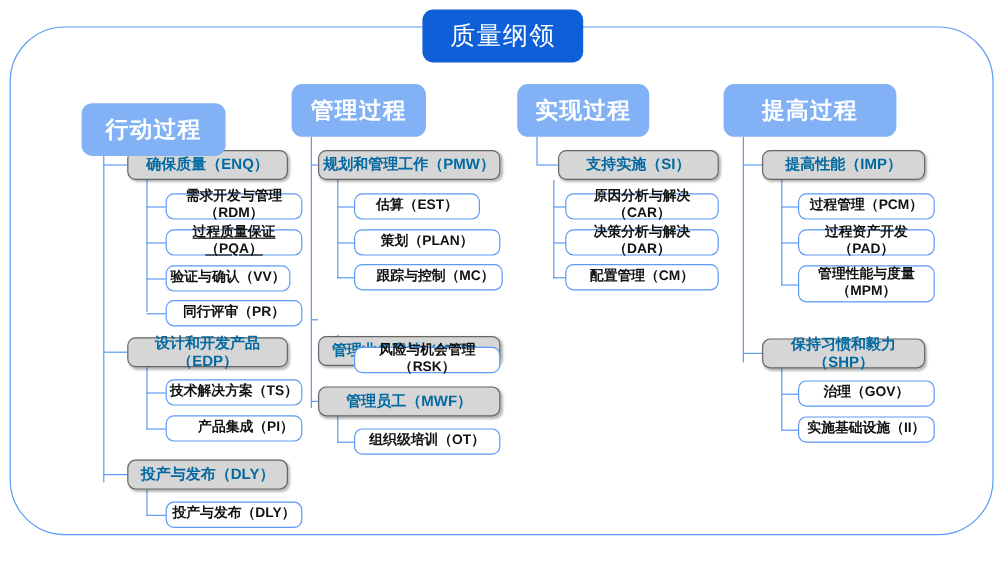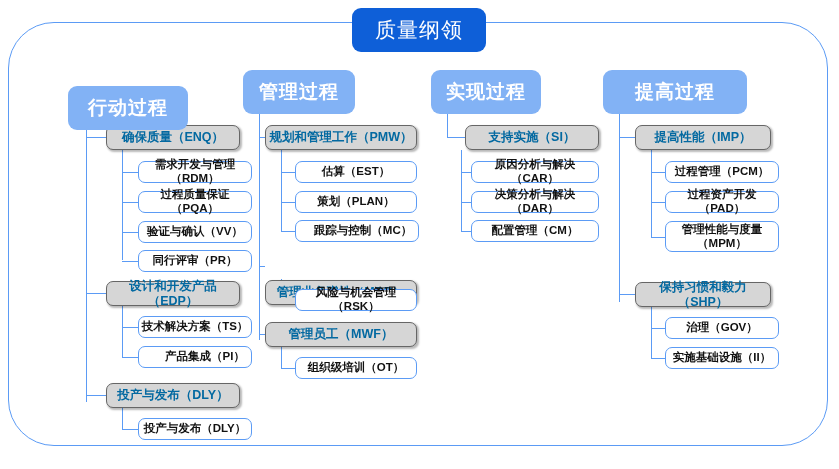--- a/index.html
+++ b/index.html
@@ -82,22 +82,22 @@
   <div class="ln h" style="left:86px;top:293px;width:20px;"></div>
   <div class="ln h" style="left:86px;top:395px;width:20px;"></div>
 
   <div class="grp" style="left:106px;top:125px;width:134px;height:25px;">确保质量（ENQ）</div>
   <div class="ln v" style="left:122px;top:150px;height:110px;"></div>
   <div class="ln h" style="left:122px;top:172px;width:16px;"></div>
   <div class="ln h" style="left:122px;top:202px;width:16px;"></div>
   <div class="ln h" style="left:122px;top:232px;width:16px;"></div>
   <div class="ln h" style="left:122px;top:261px;width:16px;"></div>
   <div class="leaf" style="left:138px;top:161px;width:114px;height:22px;">需求开发与管理（RDM）</div>
-  <div class="leaf" style="left:138px;top:191px;width:114px;height:22px;">过程质量保证（PQA）</div>
-  <div class="leaf" style="left:138px;top:221px;width:114px;height:22px;">验证与确认（VV）</div>
+  <div class="leaf" style="left:138px;top:191px;width:114px;height:22px;text-decoration:underline;">过程质量保证（PQA）</div>
+  <div class="leaf" style="left:138px;top:221px;width:104px;height:22px;">验证与确认（VV）</div>
   <div class="leaf" style="left:138px;top:250px;width:114px;height:22px;">同行评审（PR）</div>
 
   <div class="grp" style="left:106px;top:281px;width:134px;height:25px;">设计和开发产品（EDP）</div>
   <div class="ln v" style="left:122px;top:306px;height:52px;"></div>
   <div class="ln h" style="left:122px;top:327px;width:16px;"></div>
   <div class="ln h" style="left:122px;top:357px;width:16px;"></div>
   <div class="leaf" style="left:138px;top:316px;width:114px;height:22px;">技术解决方案（TS）</div>
   <div class="leaf" style="left:138px;top:346px;width:114px;height:22px;padding-left:20px;">产品集成（PI）</div>
 
   <div class="grp" style="left:106px;top:383px;width:134px;height:25px;">投产与发布（DLY）</div>
@@ -110,21 +110,21 @@
   <div class="ln v" style="left:259px;top:114px;height:226px;"></div>
   <div class="ln h" style="left:259px;top:137px;width:6px;"></div>
   <div class="ln h" style="left:259px;top:266px;width:6px;"></div>
   <div class="ln h" style="left:259px;top:334px;width:6px;"></div>
 
   <div class="grp" style="left:265px;top:125px;width:152px;height:25px;">规划和管理工作（PMW）</div>
   <div class="ln v" style="left:281px;top:150px;height:82px;"></div>
   <div class="ln h" style="left:281px;top:172px;width:14px;"></div>
   <div class="ln h" style="left:281px;top:202px;width:14px;"></div>
   <div class="ln h" style="left:281px;top:231px;width:14px;"></div>
-  <div class="leaf" style="left:295px;top:161px;width:122px;height:22px;">估算（EST）</div>
+  <div class="leaf" style="left:295px;top:161px;width:105px;height:22px;">估算（EST）</div>
   <div class="leaf" style="left:295px;top:191px;width:122px;height:22px;">策划（PLAN）</div>
   <div class="leaf" style="left:295px;top:220px;width:124px;height:22px;padding-left:12px;">跟踪与控制（MC）</div>
 
   <div class="grp" style="left:265px;top:254px;width:152px;height:25px;margin-top:26px;">管理业务弹性（MBR）</div>
   <div class="ln v" style="left:281px;top:279px;height:22px;"></div>
   <div class="ln h" style="left:281px;top:300px;width:14px;"></div>
   <div class="leaf" style="left:295px;top:289px;width:122px;height:22px;">风险与机会管理（RSK）</div>
 
   <div class="grp" style="left:265px;top:322px;width:152px;height:25px;">管理员工（MWF）</div>
   <div class="ln v" style="left:281px;top:347px;height:22px;"></div>

